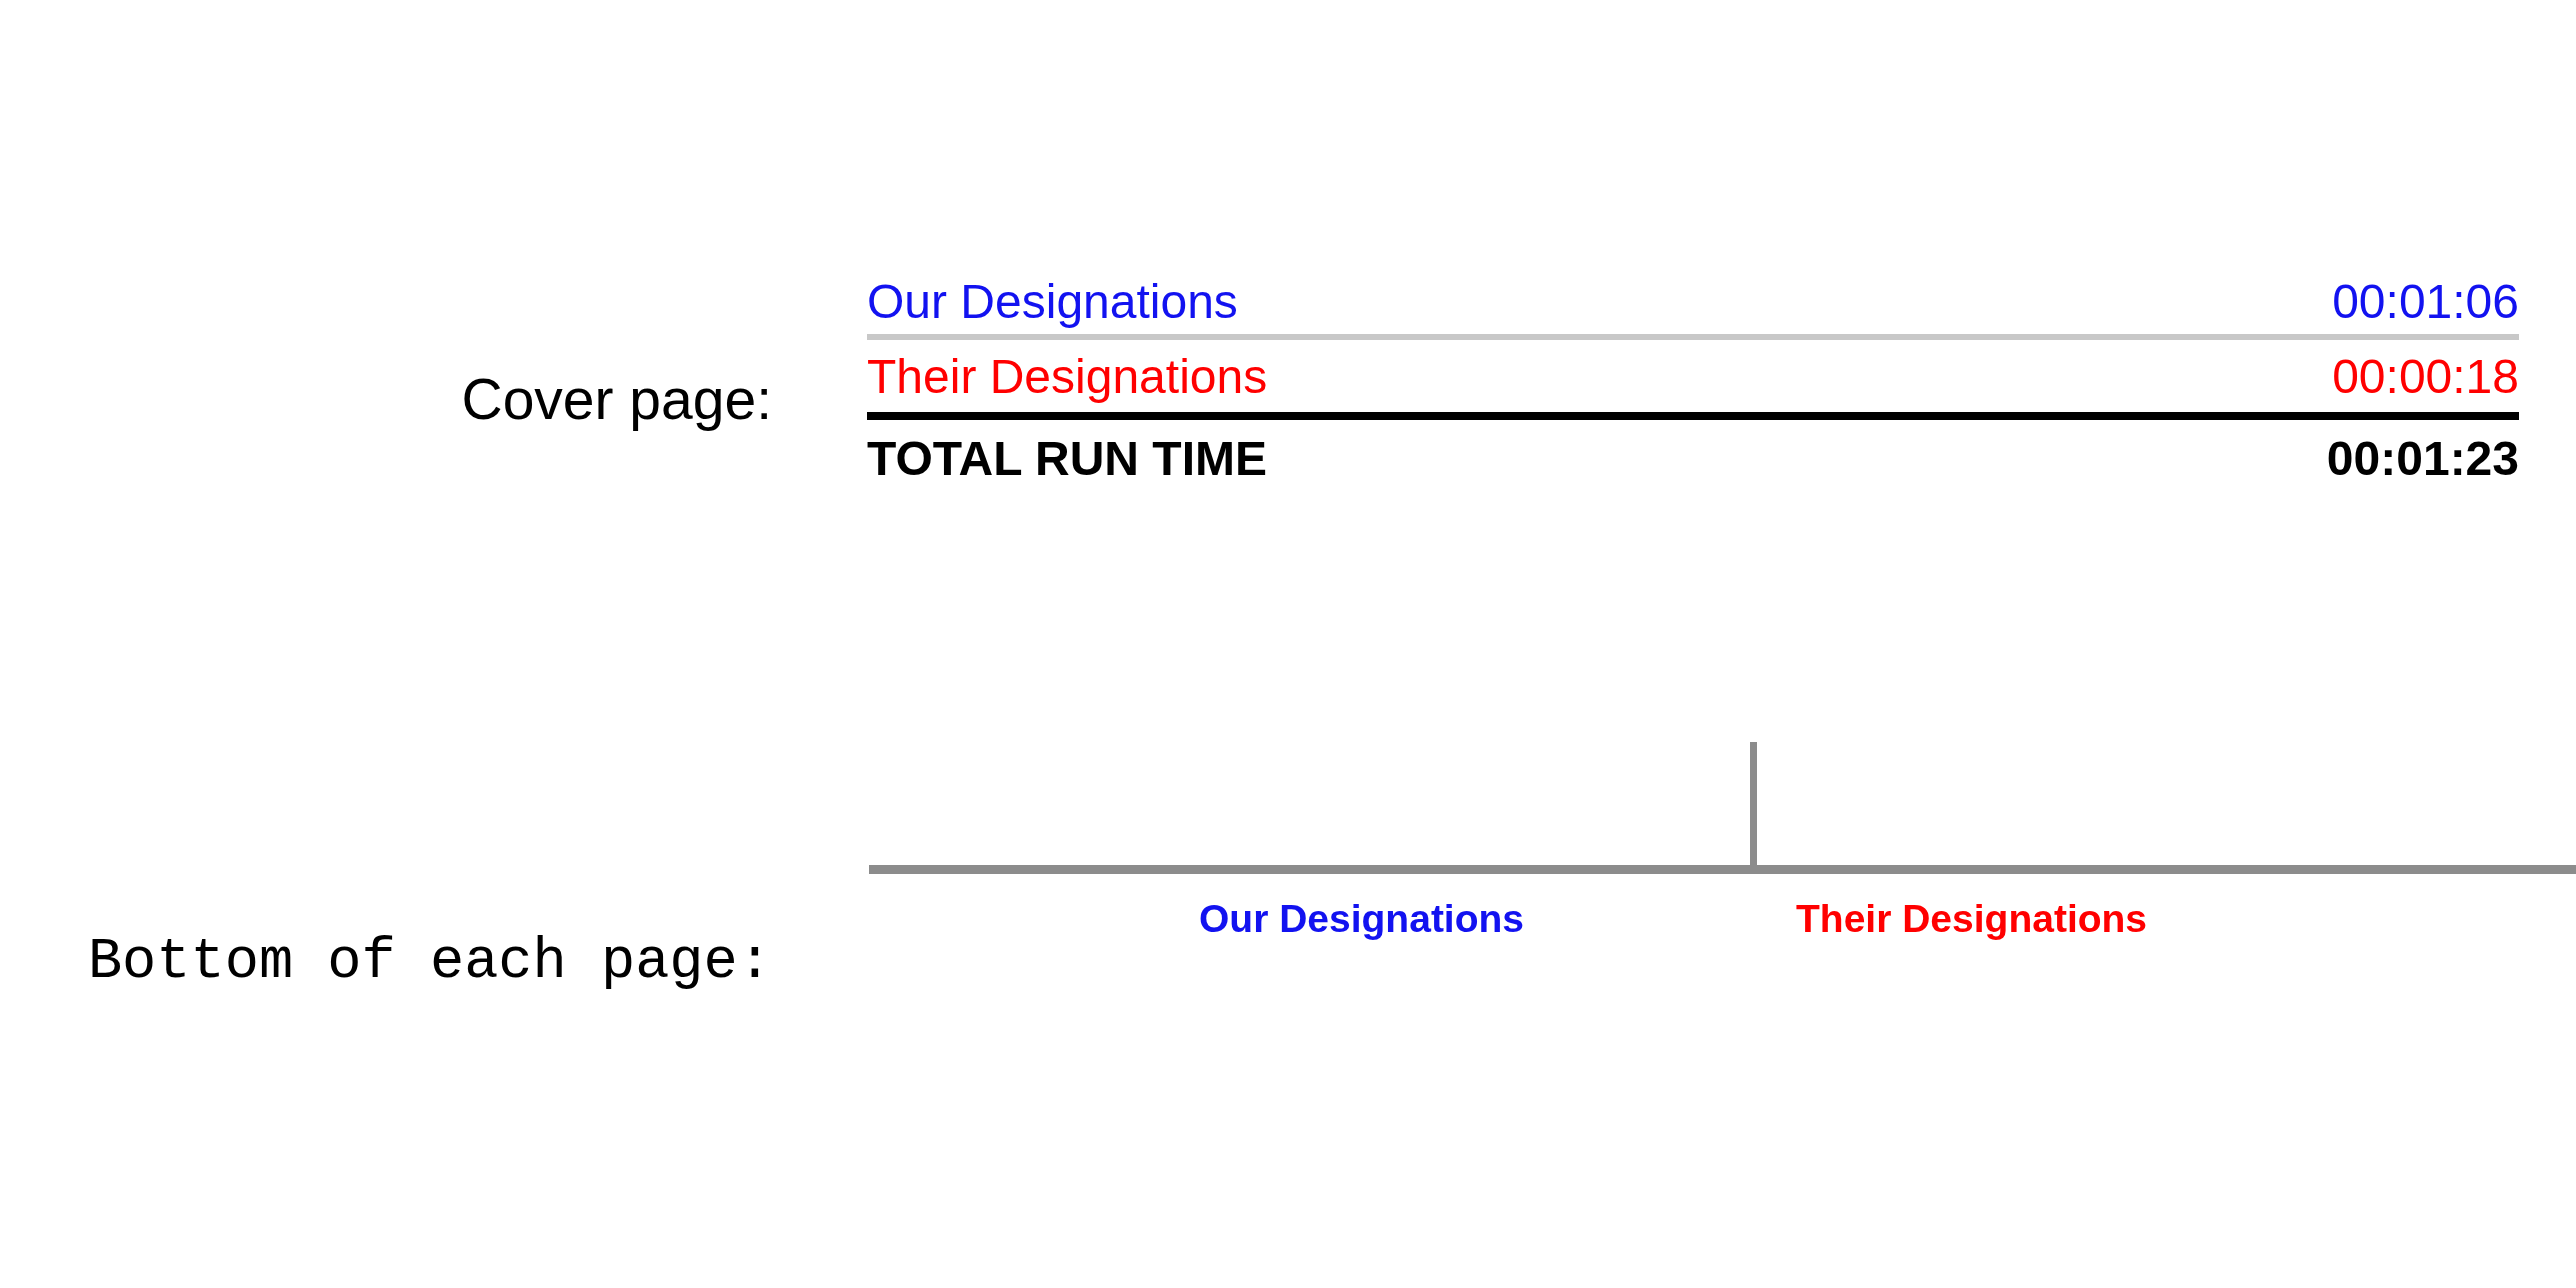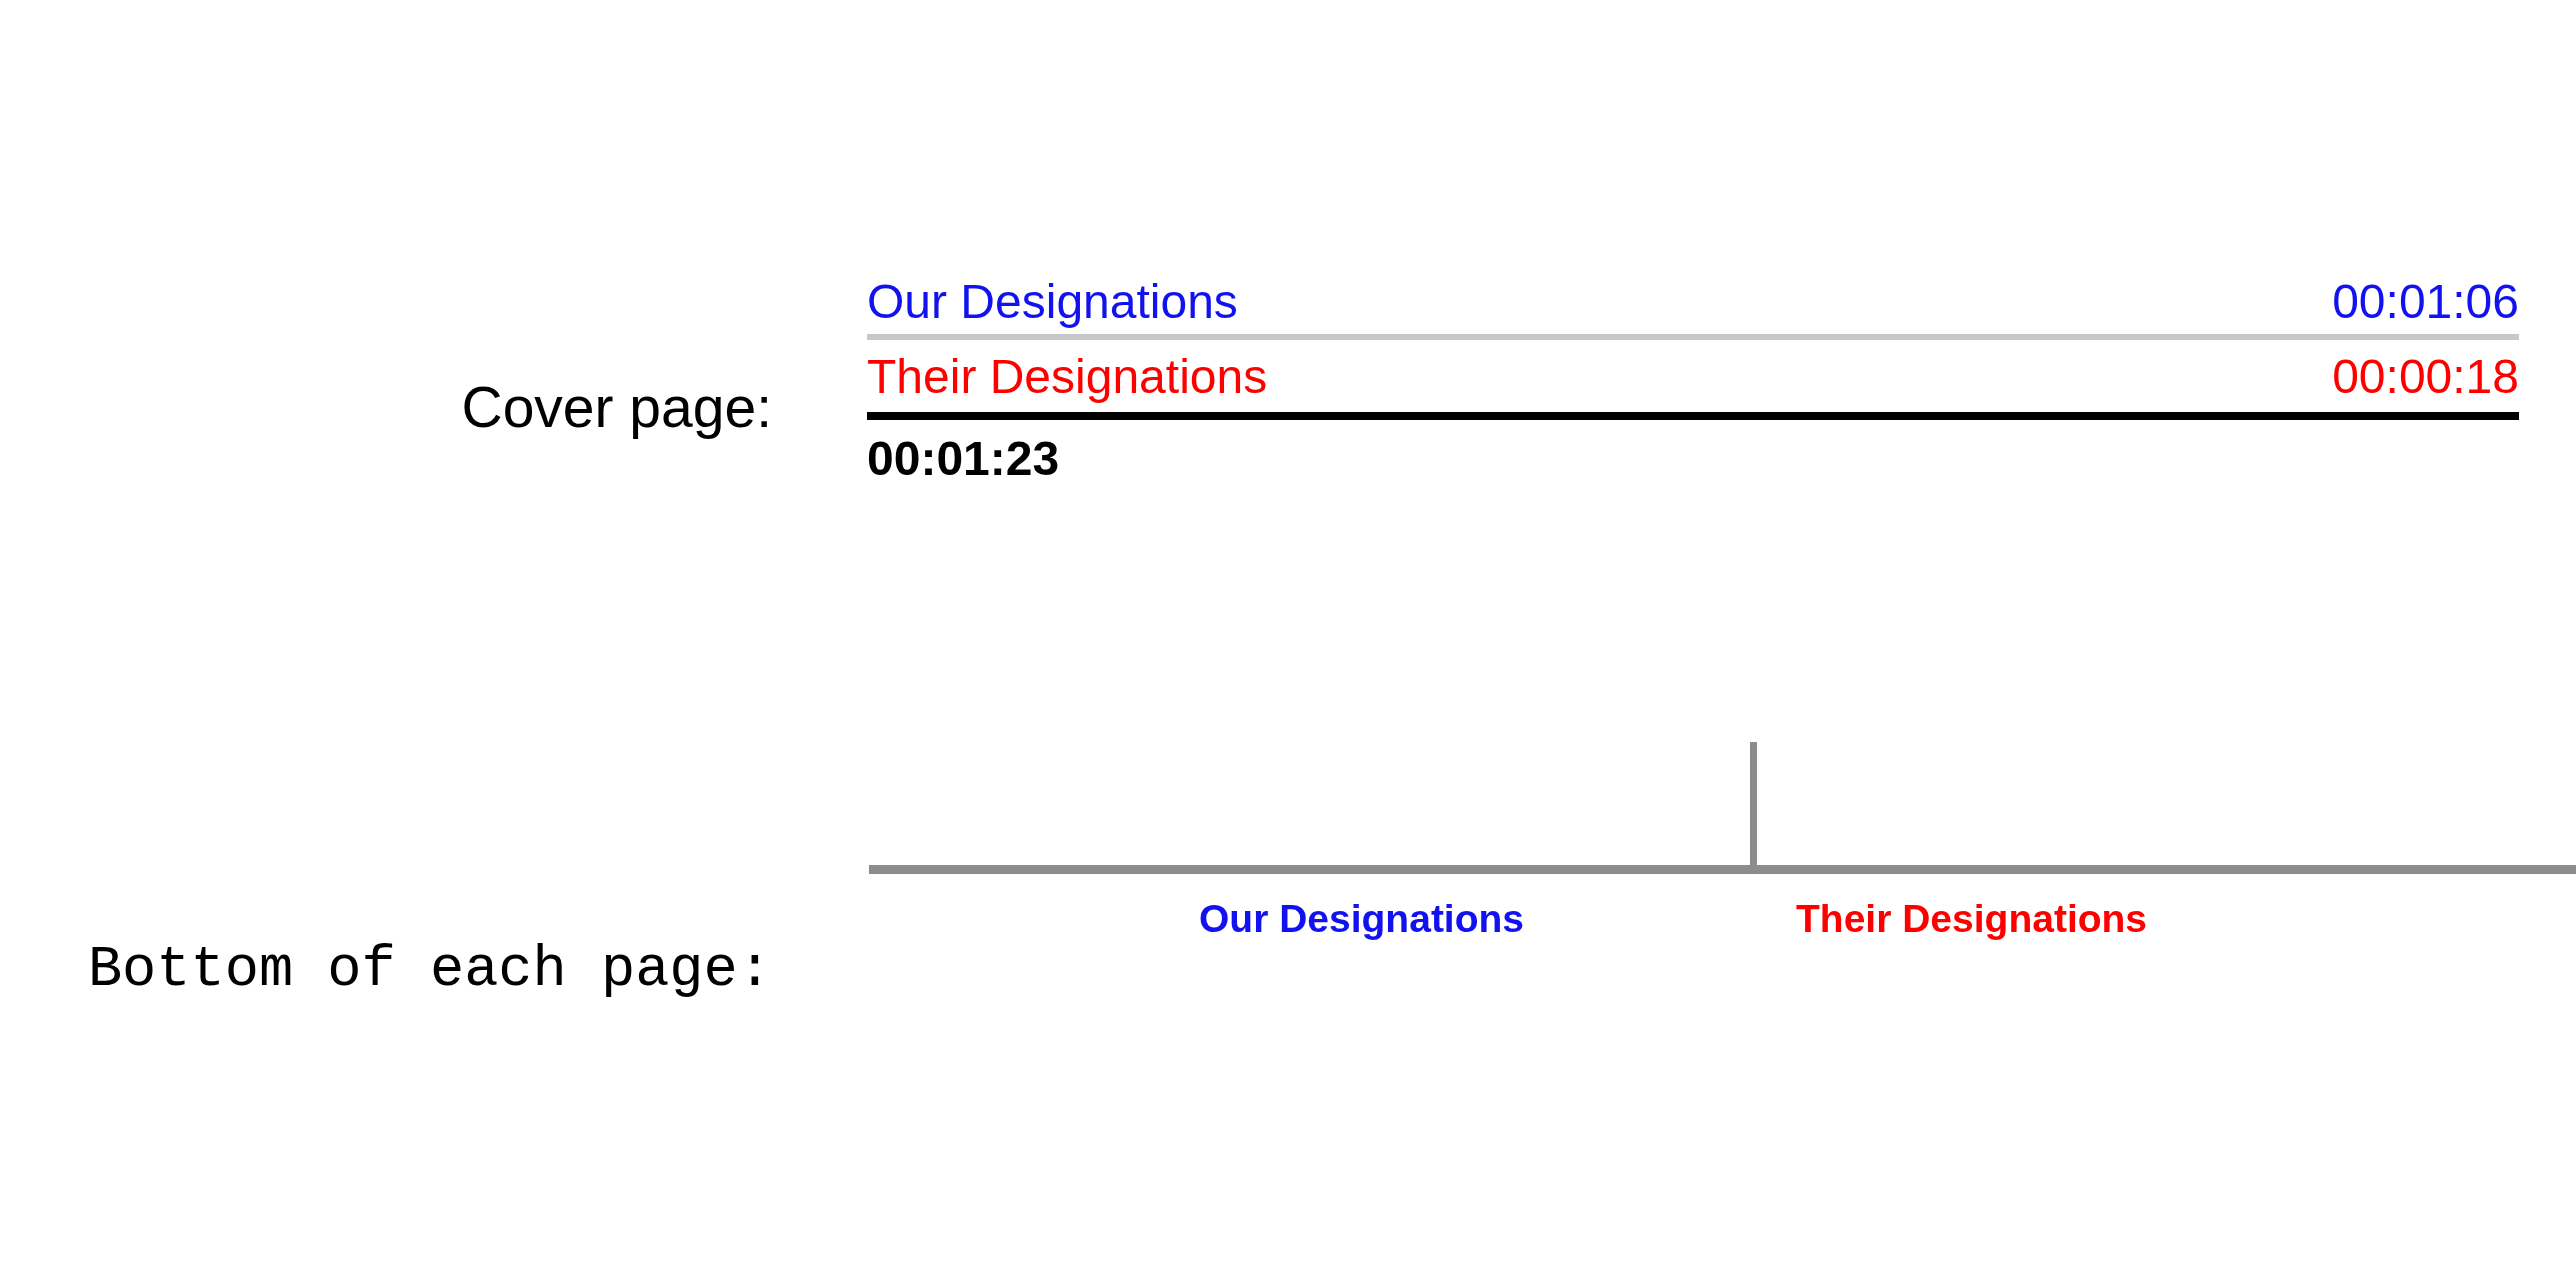--- a/index.html
+++ b/index.html
@@ -20,21 +20,20 @@
 
   
   .annot-label {
     position: absolute;
     color: #000000;
     font-family: "Liberation Sans", sans-serif;
     font-weight: 400;
     font-size: 57px;
     line-height: 1;
     white-space: nowrap;
-    margin-top: 8px;
   }
   #cover-label {
     left: 0;
     width: 772px;
     top: 371px;
     text-align: right;
   }
   #bottom-label {
     left: 0;
     width: 772px;
@@ -129,20 +128,21 @@
     <div class="rt-rule-light"></div>
 
     <div class="rt-row row-theirs">
       <span class="rt-name">Their Designations</span>
       <span class="rt-value">00:00:18</span>
     </div>
 
     <div class="rt-rule-heavy"></div>
 
     <div class="rt-row row-total">
+      <span class="rt-name">TOTAL RUN TIME</span>
       <span class="rt-value">00:01:23</span>
     </div>
 
   </div>
 
   <div id="bottom-label" class="annot-label">Bottom of each page:</div>
 
   <div id="footer-mock">
 
     <div id="footer-divider-tick"></div>

